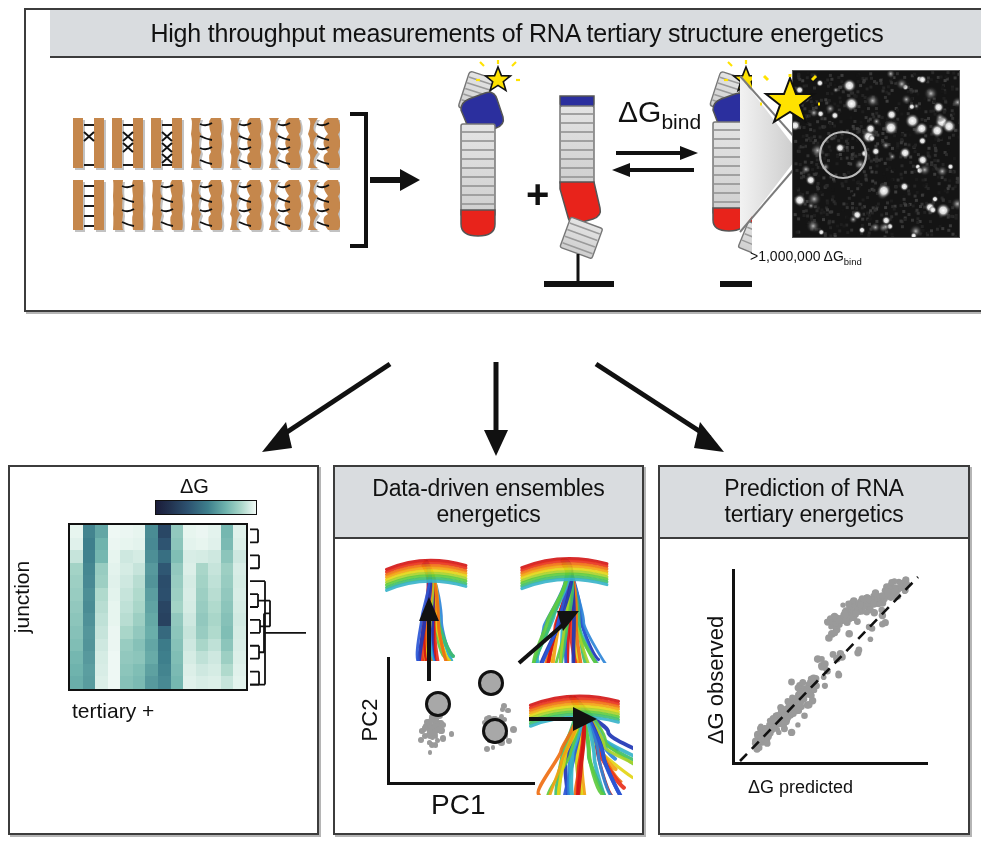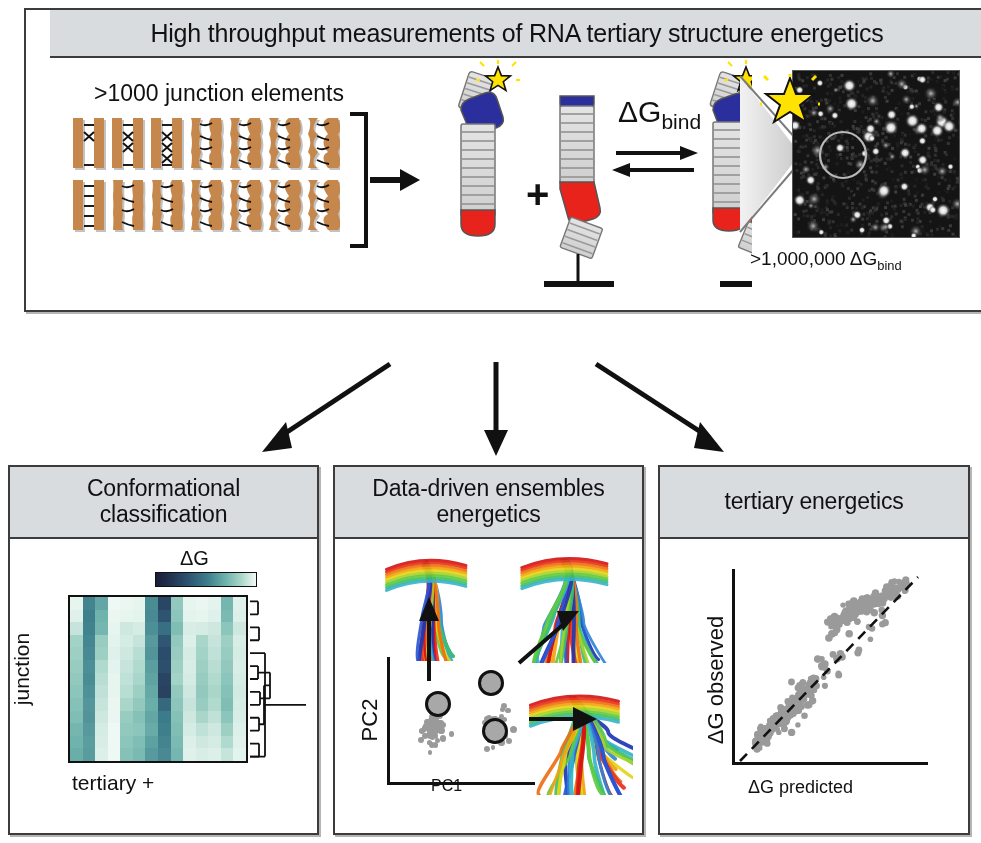--- a/index.html
+++ b/index.html
@@ -41,21 +41,21 @@
 
   
   #junction-caption { left: 44px; top: 22px; font-size: 23px; }
   #junction-grid { position: absolute; left: 18px; top: 58px; width: 272px; height: 125px; }
 
   
   #micrograph {
     position: absolute; left: 742px; top: 12px; width: 168px; height: 168px;
     border: 1px solid #555; overflow: hidden; background: #111;
   }
-  #micro-caption1 { left: 700px; top: 190px; font-size: 19px; }
+  #micro-caption1 { left: 700px; top: 190px; font-size: 14px; }
   #micro-caption2 { left: 742px; top: 216px; font-size: 21px; }
 
   
   #dg-colorbar-label { left: 170px; top: 8px; font-size: 20px; }
   #dg-colorbar {
     position: absolute; left: 145px; top: 33px; width: 102px; height: 15px;
     border: 1px solid #111;
     background: linear-gradient(to right, #1b1d3a 0%, #22324f 14%, #2d5270 32%, #3e7f8c 52%,
                                 #6fb3ad 70%, #a9d6c9 85%, #f2faf6 100%);
   }
@@ -73,41 +73,40 @@
   
   #pca-axes { position: absolute; left: 52px; top: 118px; width: 148px; height: 128px; }
   #pca-axis-y { position: absolute; left: 0; top: 0; width: 3px; height: 128px; background: #111; }
   #pca-axis-x { position: absolute; left: 0; bottom: 0; width: 148px; height: 3px; background: #111; }
   .dot { position: absolute; border-radius: 50%; background: #9a9a9a; }
   .pca-circle {
     position: absolute; border: 3px solid #111; border-radius: 50%;
     background: #a8a8a8;
   }
   #ylabel-pc2 { left: 14px; top: 168px; font-size: 22px; transform: rotate(-90deg); transform-origin: center; }
-  #xlabel-pc1 { left: 96px; top: 238px; font-size: 16px; }
+  #xlabel-pc1 { left: 96px; top: 250px; font-size: 28px; }
   .ens { position: absolute; }
 
   
   #pred-axes { position: absolute; left: 72px; top: 30px; width: 196px; height: 196px; }
   #pred-axis-y { position: absolute; left: 0; top: 0; width: 3px; height: 196px; background: #111; }
   #pred-axis-x { position: absolute; left: 0; bottom: 0; width: 196px; height: 3px; background: #111; }
   #ylabel-dgobs { left: -8px; top: 128px; font-size: 22px; transform: rotate(-90deg); transform-origin: center; }
   #xlabel-dgpred { left: 88px; top: 238px; font-size: 18px; }
   sub { font-size: 0.68em; }
 </style>
 </head>
 <body>
 
 <div id="figure">
 
   <div class="panel" id="panel-top">
     <div class="panel-header">High throughput measurements of RNA tertiary structure energetics</div>
     <div class="panel-body">
 
-      <div class="lbl" id="junction-caption">&gt;1000 junction elements</div>
 
       <div id="junction-grid">
         <svg width="272" height="125" viewBox="0 0 272 125">
           <defs>
             <g id="jstraight">
               <rect x="2" y="2" width="11" height="44" rx="2" fill="#c5874c"></rect>
               <rect x="25" y="2" width="11" height="44" rx="2" fill="#c5874c"></rect>
             </g>
           </defs>
           <g id="jxgroup">
@@ -1482,26 +1481,20 @@
       <line x1="296" y1="6" x2="296" y2="78" stroke="#111" stroke-width="5"></line>
       <polygon points="284,74 296,100 308,74" fill="#111"></polygon>
     </g>
     <g>
       <line x1="396" y1="8" x2="510" y2="82" stroke="#111" stroke-width="5"></line>
       <polygon points="500,66 524,96 494,92" fill="#111"></polygon>
     </g>
   </svg>
 
   <div class="panel panel-bottom" id="panel-conformational">
-    <div class="panel-header">
-      <div>
-        <div>Conformational</div>
-        <div>classification</div>
-      </div>
-    </div>
     <div class="panel-body">
       <div class="lbl" id="dg-colorbar-label">ΔG</div>
       <div id="dg-colorbar"></div>
 
       <div id="heatmap-wrap">
         <div id="heatmap" style="grid-template-columns: repeat(14, 1fr); grid-template-rows: repeat(13, 1fr);">
             <div class="hm-cell" style="background: rgb(231, 245, 239);"></div>
             <div class="hm-cell" style="background: rgb(67, 132, 143);"></div>
             <div class="hm-cell" style="background: rgb(99, 166, 165);"></div>
             <div class="hm-cell" style="background: rgb(238, 248, 244);"></div>
@@ -1981,20 +1974,21 @@
       </svg>
 
       <div class="lbl" id="ylabel-pc2">PC2</div>
       <div class="lbl" id="xlabel-pc1">PC1</div>
     </div>
   </div>
 
   <div class="panel panel-bottom" id="panel-prediction">
     <div class="panel-header">
       <div>
+        <div>Prediction of RNA</div>
         <div>tertiary energetics</div>
       </div>
     </div>
     <div class="panel-body">
       <div id="pred-axes">
         <div id="pred-axis-y"></div>
         <div id="pred-axis-x"></div>
         <svg id="pred-plot" style="position:absolute;left:0;top:0" width="196" height="196" viewBox="0 0 196 196">
           <g id="pred-points">
               <circle cx="56.4" cy="141.9" r="3.4" fill="#9a9a9a"></circle>

